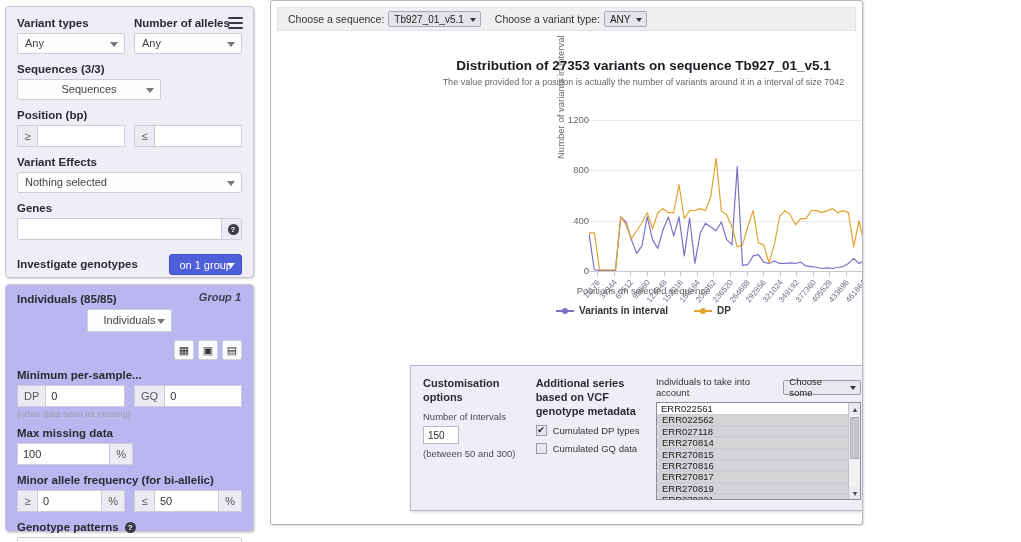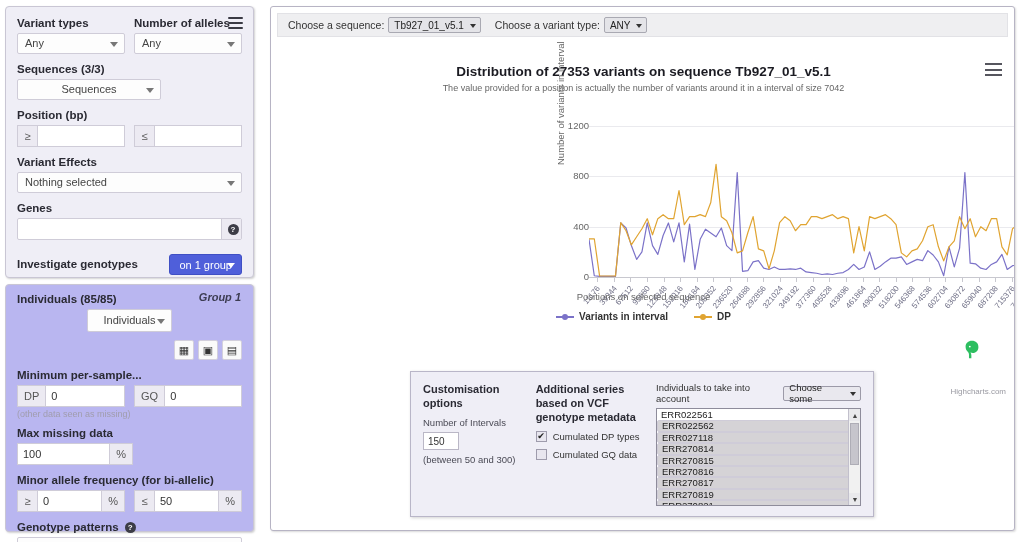--- a/index.html
+++ b/index.html
@@ -104,21 +104,21 @@
   }
   .genes-wrap { position:relative; }
   .genes-help {
     position:absolute; right:1px; top:1px; width:20px; height:20px;
     background:#eceaf2; border-left:1px solid #cfccd8;
     display:flex;align-items:center;justify-content:center;
   }
 
   
   #right-col {
-    position:absolute; left:270px; top:6px; width:745px; height:525px;
+    position:absolute; left:270px; top:0; width:593px; height:525px;
     background:#fff; border:1px solid #b7b4c4; border-radius:3px;
     box-shadow:1px 1px 2px rgba(0,0,0,.15);
     overflow:hidden;
   }
   #chart-toolbar {
     position:absolute; left:6px; top:6px; right:6px; height:24px;
     background:#efeff1; border:1px solid #e2e2e6;
     display:flex; align-items:center; gap:14px; padding:0 10px;
     font-size:10.5px; color:#333;
   }

